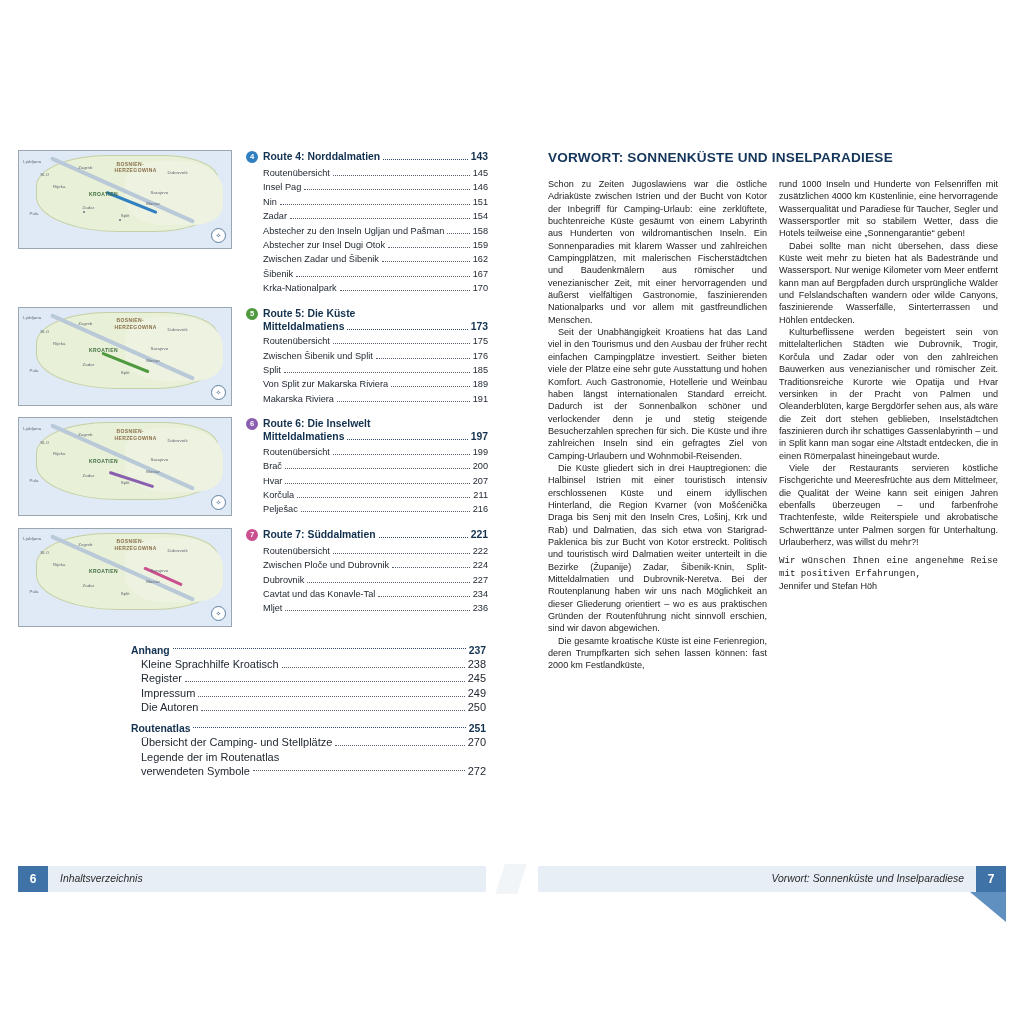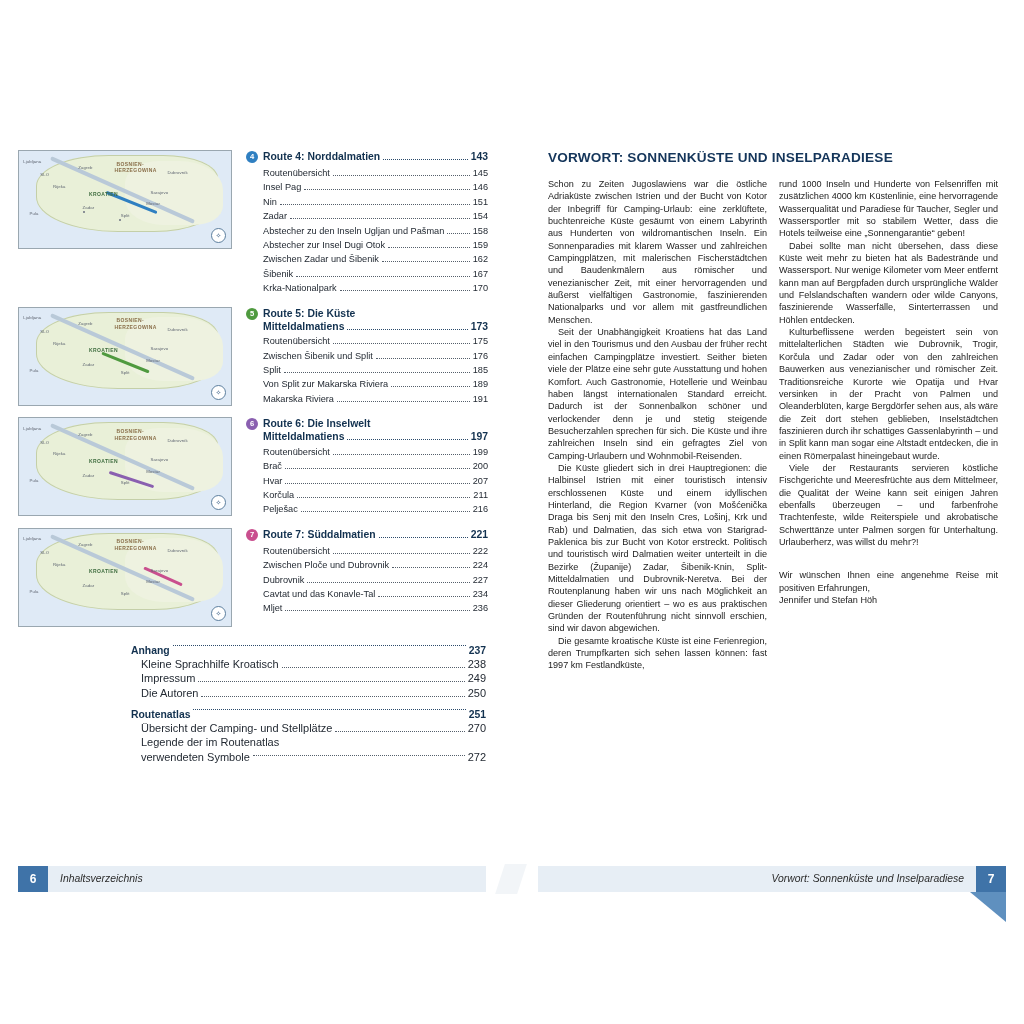--- a/index.html
+++ b/index.html
@@ -182,21 +182,21 @@
   .sub-label { white-space: nowrap; }
   .sub-page { color: #232a33; }
 
   .appendix {
     margin-top: 18px;
     margin-left: 113px;
     width: 355px;
   }
   .app-head {
     display: flex;
-    align-items: flex-start;
+    align-items: center;
     font-size: 10.4px;
     font-weight: bold;
     color: #12314f;
     margin-bottom: 1px;
   }
   .app-sub {
     display: flex;
     align-items: baseline;
     font-size: 11px;
     color: #232a33;
@@ -591,20 +591,25 @@
         <span class="chapter-title">Anhang</span>
         <span class="dots"></span>
         <span class="chapter-page">237</span>
       </div>
       <div class="app-sub">
           <span class="sub-label">Kleine Sprachhilfe Kroatisch</span>
           <span class="dots sub"></span>
           <span class="sub-page">238</span>
         </div>
       <div class="app-sub">
+          <span class="sub-label">Register</span>
+          <span class="dots sub"></span>
+          <span class="sub-page">245</span>
+        </div>
+      <div class="app-sub">
           <span class="sub-label">Impressum</span>
           <span class="dots sub"></span>
           <span class="sub-page">249</span>
         </div>
       <div class="app-sub">
           <span class="sub-label">Die Autoren</span>
           <span class="dots sub"></span>
           <span class="sub-page">250</span>
         </div>
 
@@ -631,28 +636,28 @@
     </div>
   </div>
 
   <div class="page-right">
     <div class="vorwort-title">VORWORT: SONNENKÜSTE UND INSELPARADIESE</div>
     <div class="cols">
       <div class="col">
         <p>Schon zu Zeiten Jugoslawiens war die östliche Adriaküste zwischen Istrien und der Bucht von Kotor der Inbegriff für Camping-Urlaub: eine zerklüftete, buchtenreiche Küste gesäumt von einem Labyrinth aus Hunderten von wildromantischen Inseln. Ein Sonnenparadies mit klarem Wasser und zahlreichen Campingplätzen, mit malerischen Fischerstädtchen und Baudenkmälern aus römischer und venezianischer Zeit, mit einer hervorragenden und äußerst vielfältigen Gastronomie, faszinierenden Nationalparks und vor allem mit gastfreundlichen Menschen.</p>
         <p class="indent">Seit der Unabhängigkeit Kroatiens hat das Land viel in den Tourismus und den Ausbau der früher recht einfachen Campingplätze investiert. Seither bieten viele der Plätze eine sehr gute Ausstattung und hohen Komfort. Auch Gastronomie, Hotellerie und Weinbau haben längst internationalen Standard erreicht. Dadurch ist der Sonnenbalkon schöner und verlockender denn je und stetig steigende Besucherzahlen sprechen für sich. Die Küste und ihre zahlreichen Inseln sind ein gefragtes Ziel von Camping-Urlaubern und Wohnmobil-Reisenden.</p>
         <p class="indent">Die Küste gliedert sich in drei Hauptregionen: die Halbinsel Istrien mit einer touristisch intensiv erschlossenen Küste und einem idyllischen Hinterland, die Region Kvarner (von Mošćenička Draga bis Senj mit den Inseln Cres, Lošinj, Krk und Rab) und Dalmatien, das sich etwa von Starigrad-Paklenica bis zur Bucht von Kotor erstreckt. Politisch und touristisch wird Dalmatien weiter unterteilt in die Bezirke (Županije) Zadar, Šibenik-Knin, Split-Mitteldalmatien und Dubrovnik-Neretva. Bei der Routenplanung haben wir uns nach Möglichkeit an dieser Gliederung orientiert – wo es aus praktischen Gründen der Routenführung nicht sinnvoll erschien, sind wir davon abgewichen.</p>
-        <p class="indent">Die gesamte kroatische Küste ist eine Ferienregion, deren Trumpfkarten sich sehen lassen können: fast 1997 km Festlandküste,</p>
+        <p class="indent">Die gesamte kroatische Küste ist eine Ferienregion, deren Trumpfkarten sich sehen lassen können: fast 2000 km Festlandküste,</p>
       </div>
       <div class="col">
         <p>rund 1000 Inseln und Hunderte von Felsenriffen mit zusätzlichen 4000 km Küstenlinie, eine hervorragende Wasserqualität und Paradiese für Taucher, Segler und Wassersportler mit so stabilem Wetter, dass die Hotels teilweise eine „Sonnengarantie“ geben!</p>
         <p class="indent">Dabei sollte man nicht übersehen, dass diese Küste weit mehr zu bieten hat als Badestrände und Wassersport. Nur wenige Kilometer vom Meer entfernt kann man auf Bergpfaden durch ursprüngliche Wälder und Felslandschaften wandern oder wilde Canyons, faszinierende Wasserfälle, Sinterterrassen und Höhlen entdecken.</p>
         <p class="indent">Kulturbeflissene werden begeistert sein von mittelalterlichen Städten wie Dubrovnik, Trogir, Korčula und Zadar oder von den zahlreichen Bauwerken aus venezianischer und römischer Zeit. Traditionsreiche Kurorte wie Opatija und Hvar versinken in der Pracht von Palmen und Oleanderblüten, karge Bergdörfer sehen aus, als wäre die Zeit dort stehen geblieben, Inselstädtchen faszinieren durch ihr schattiges Gassenlabyrinth – und in Split kann man sogar eine Altstadt entdecken, die in einen Römerpalast hineingebaut wurde.</p>
         <p class="indent">Viele der Restaurants servieren köstliche Fischgerichte und Meeresfrüchte aus dem Mittelmeer, die Qualität der Weine kann seit einigen Jahren ebenfalls überzeugen – und farbenfrohe Trachtenfeste, wilde Reiterspiele und akrobatische Schwerttänze unter Palmen sorgen für Unterhaltung. Urlauberherz, was willst du mehr?!</p>
-        <p style="margin-top:21px;">Wir wünschen Ihnen eine angenehme Reise mit positiven Erfahrungen,</p>
+        <p style="margin-top:7px;font-family:Liberation Mono, monospace;">Wir wünschen Ihnen eine angenehme Reise mit positiven Erfahrungen,</p>
         <p class="sign">Jennifer und Stefan Höh</p>
       </div>
     </div>
   </div>
 
   <div class="footer">
     <div class="footer-bar-left"></div>
     <div class="footer-bar-right"></div>
     <div class="gutter-fold"></div>
     <div class="folio left">6</div>

